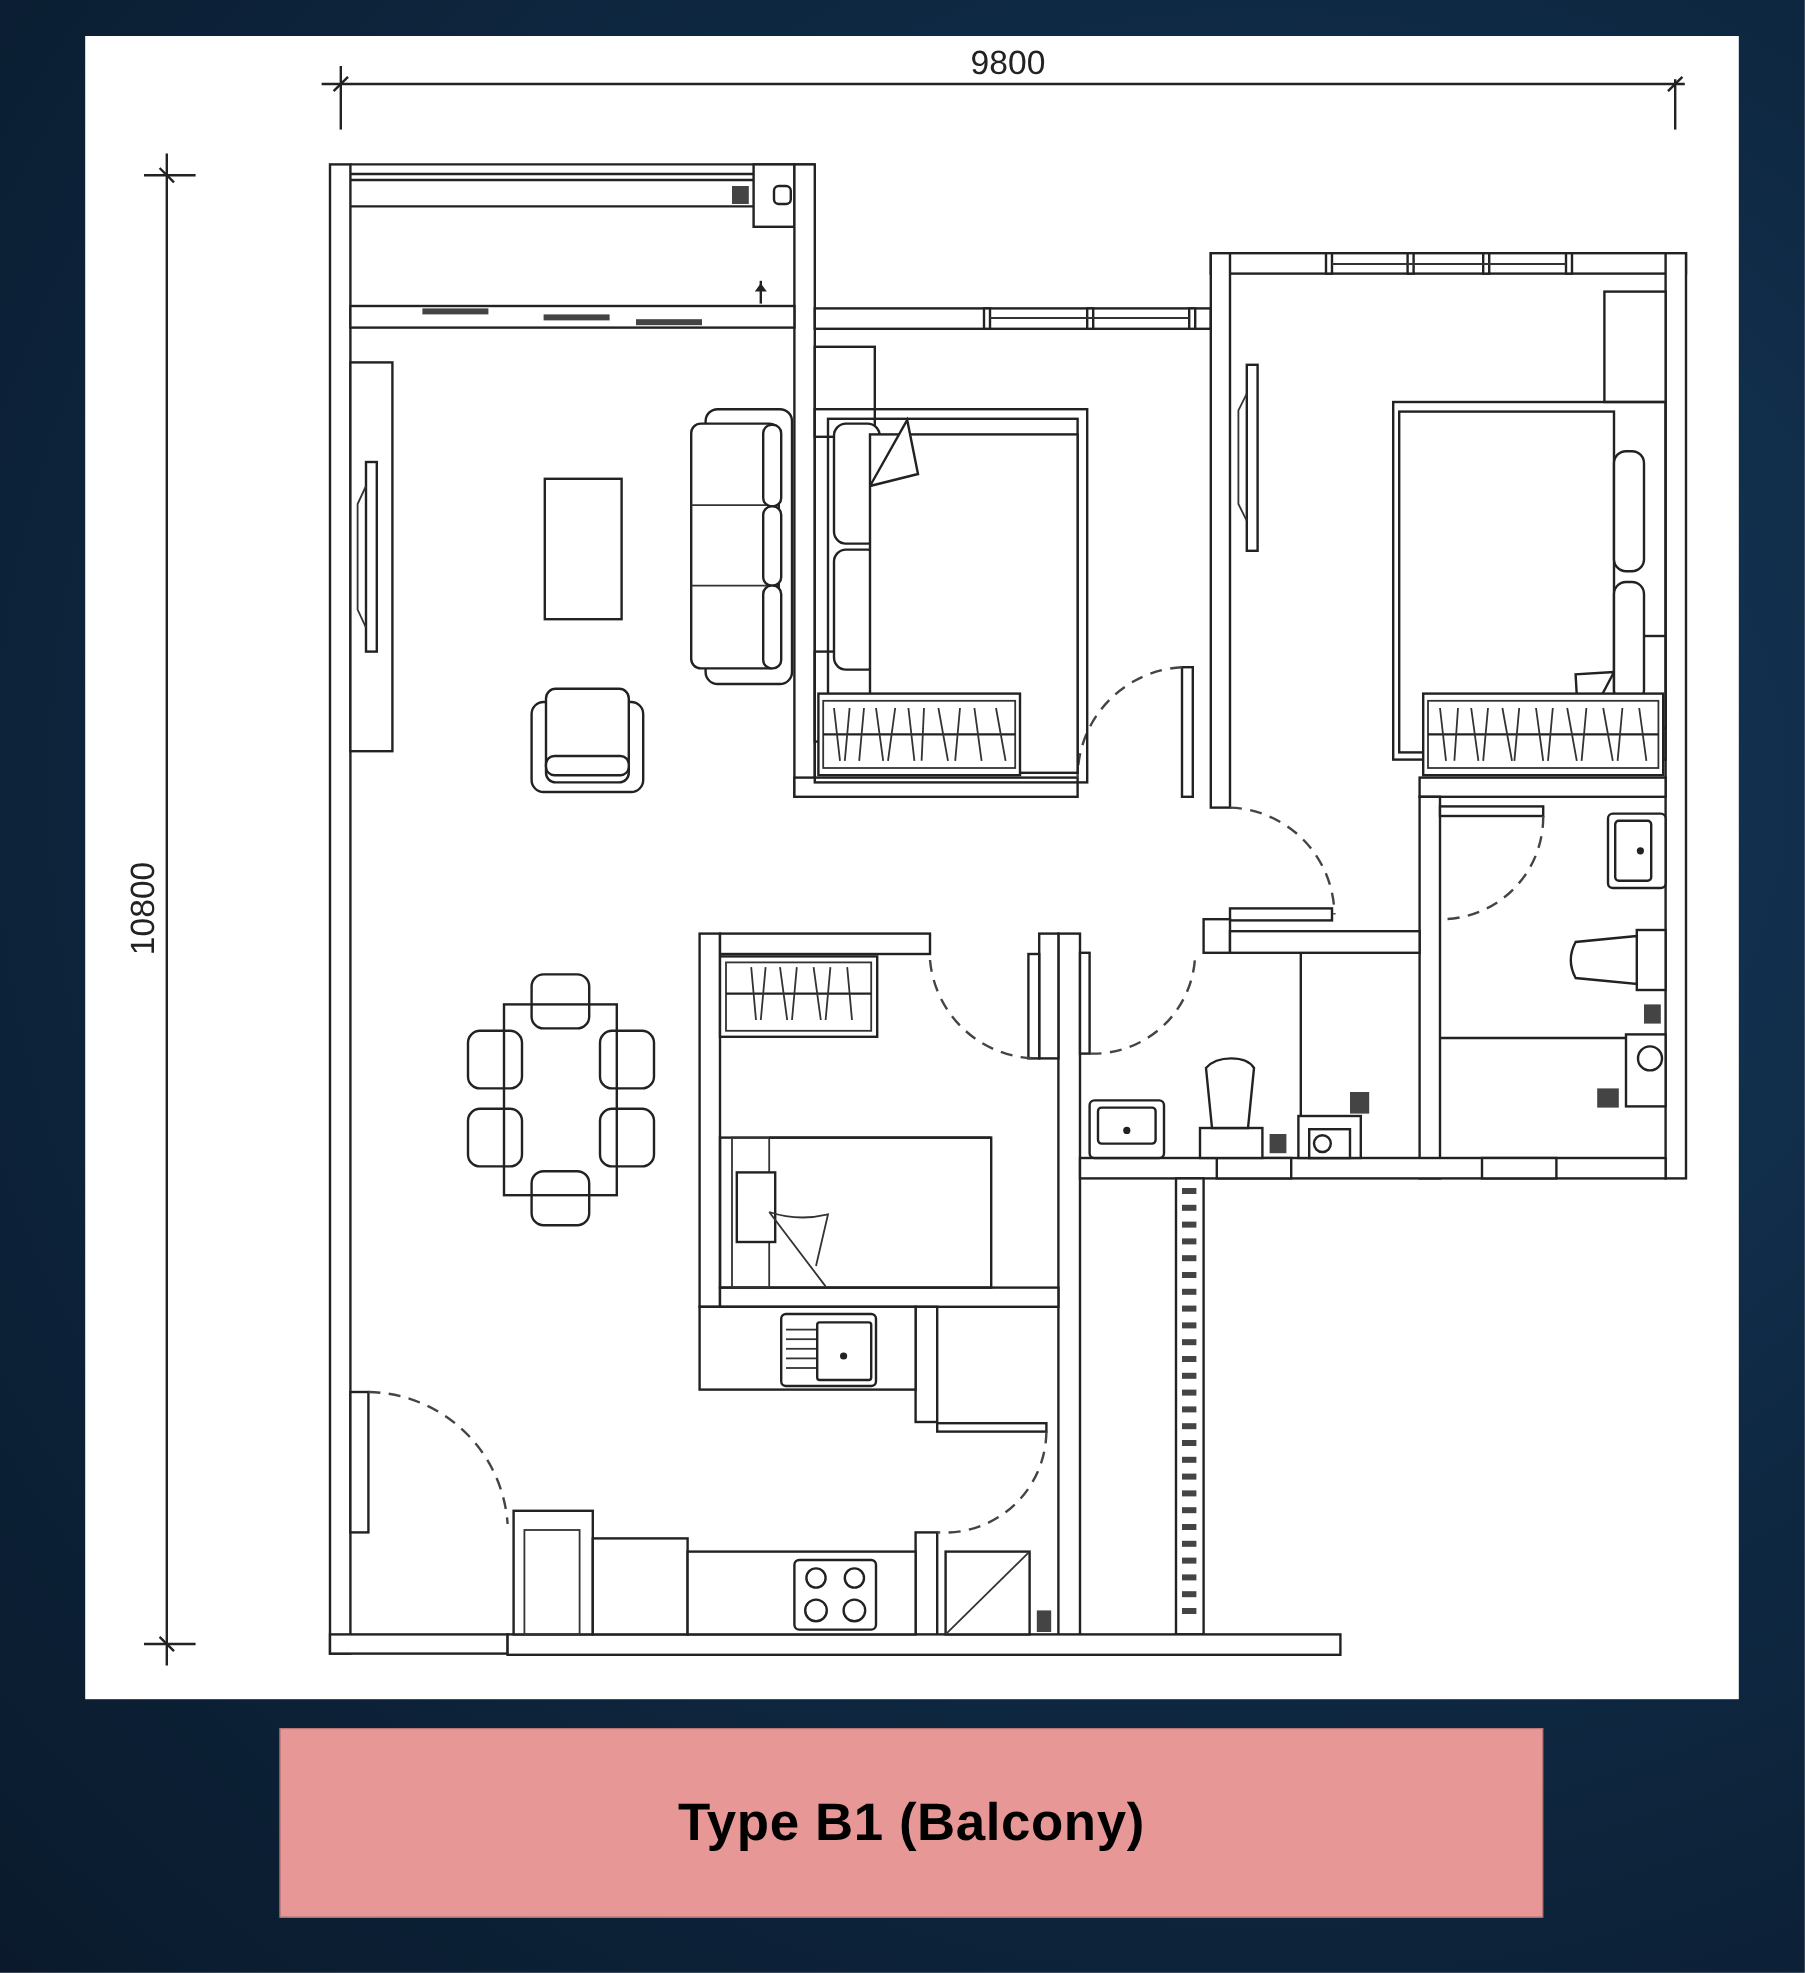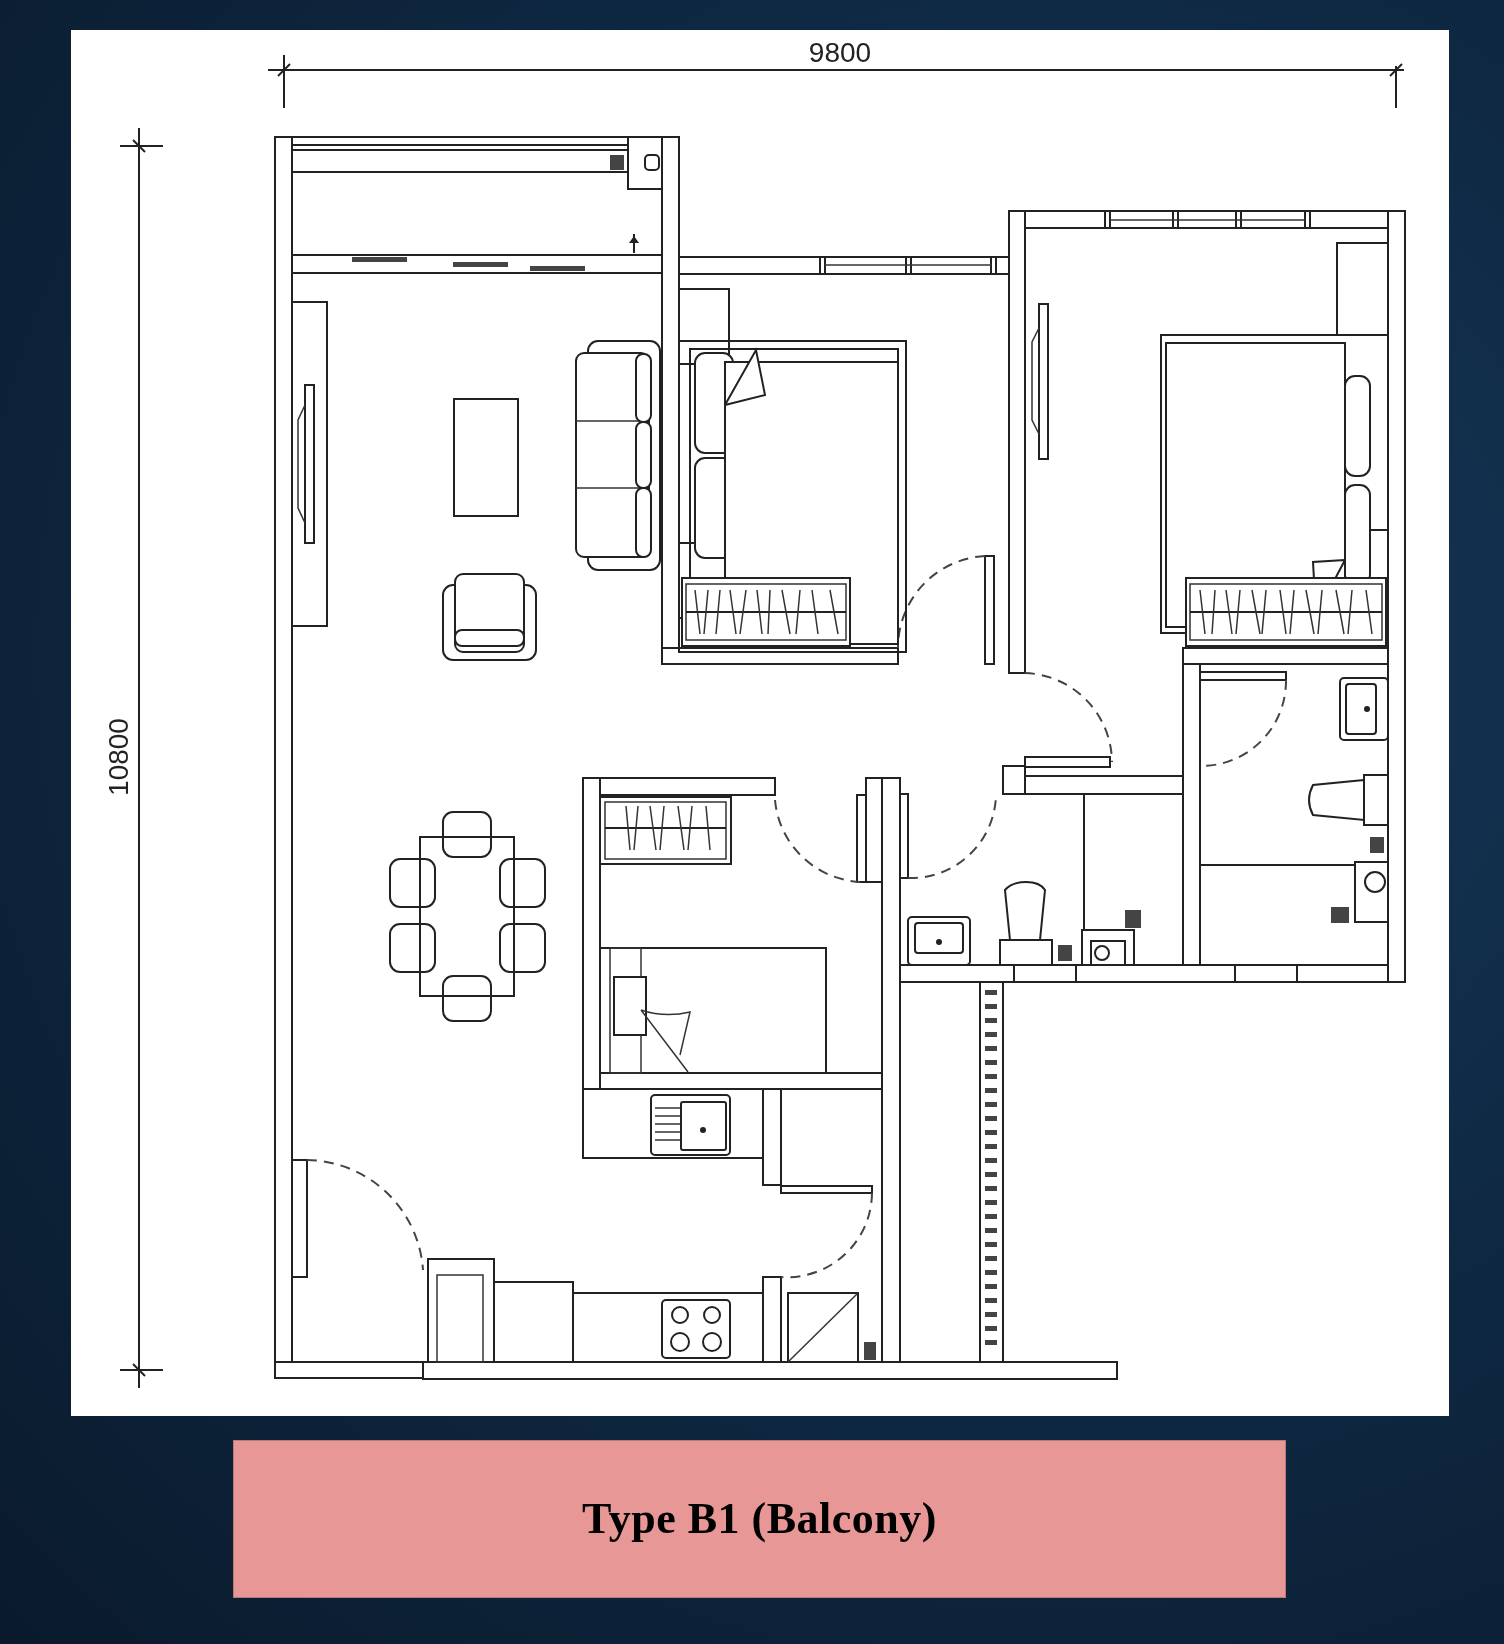--- a/index.html
+++ b/index.html
@@ -4,21 +4,21 @@
 <style>
   html,body{margin:0;padding:0;}
   body{width:1504px;height:1644px;overflow:hidden;position:relative;
     background:radial-gradient(ellipse at 70% 40%, #173a5c 0%, #0f2a45 45%, #0a1a2c 100%);
     font-family:"Liberation Sans", sans-serif;}
   .panel{position:absolute;left:71px;top:30px;width:1378px;height:1386px;background:#ffffff;}
   .plan{position:absolute;left:0;top:0;width:1504px;height:1644px;}
   .caption{position:absolute;left:233px;top:1440px;width:1053px;height:158px;background:#e89797;
     border:1px solid #b87878;box-sizing:border-box;display:flex;flex-direction:column;
     align-items:center;justify-content:center;}
-  .caption .l1,.caption .l2{font-family:Liberation Serif, serif;font-weight:bold;
+  .caption .l1,.caption .l2{font-family:Liberation Sans, sans-serif;font-weight:bold;
     font-size:44px;color:#000;line-height:58px;letter-spacing:0.5px;}
   .dim{font-family:"Liberation Sans", sans-serif;font-size:28px;fill:#222;}
   .w{fill:#fff;stroke:#222;stroke-width:2;}
   .ln{stroke:#222;stroke-width:2;fill:none;}
   .thin{stroke:#333;stroke-width:1.5;fill:none;}
   .dash{stroke:#444;stroke-width:2;fill:none;stroke-dasharray:10 7;}
   .fur{fill:#fff;stroke:#222;stroke-width:2;}
   .dark{fill:#444;}
 </style>
 </head>

